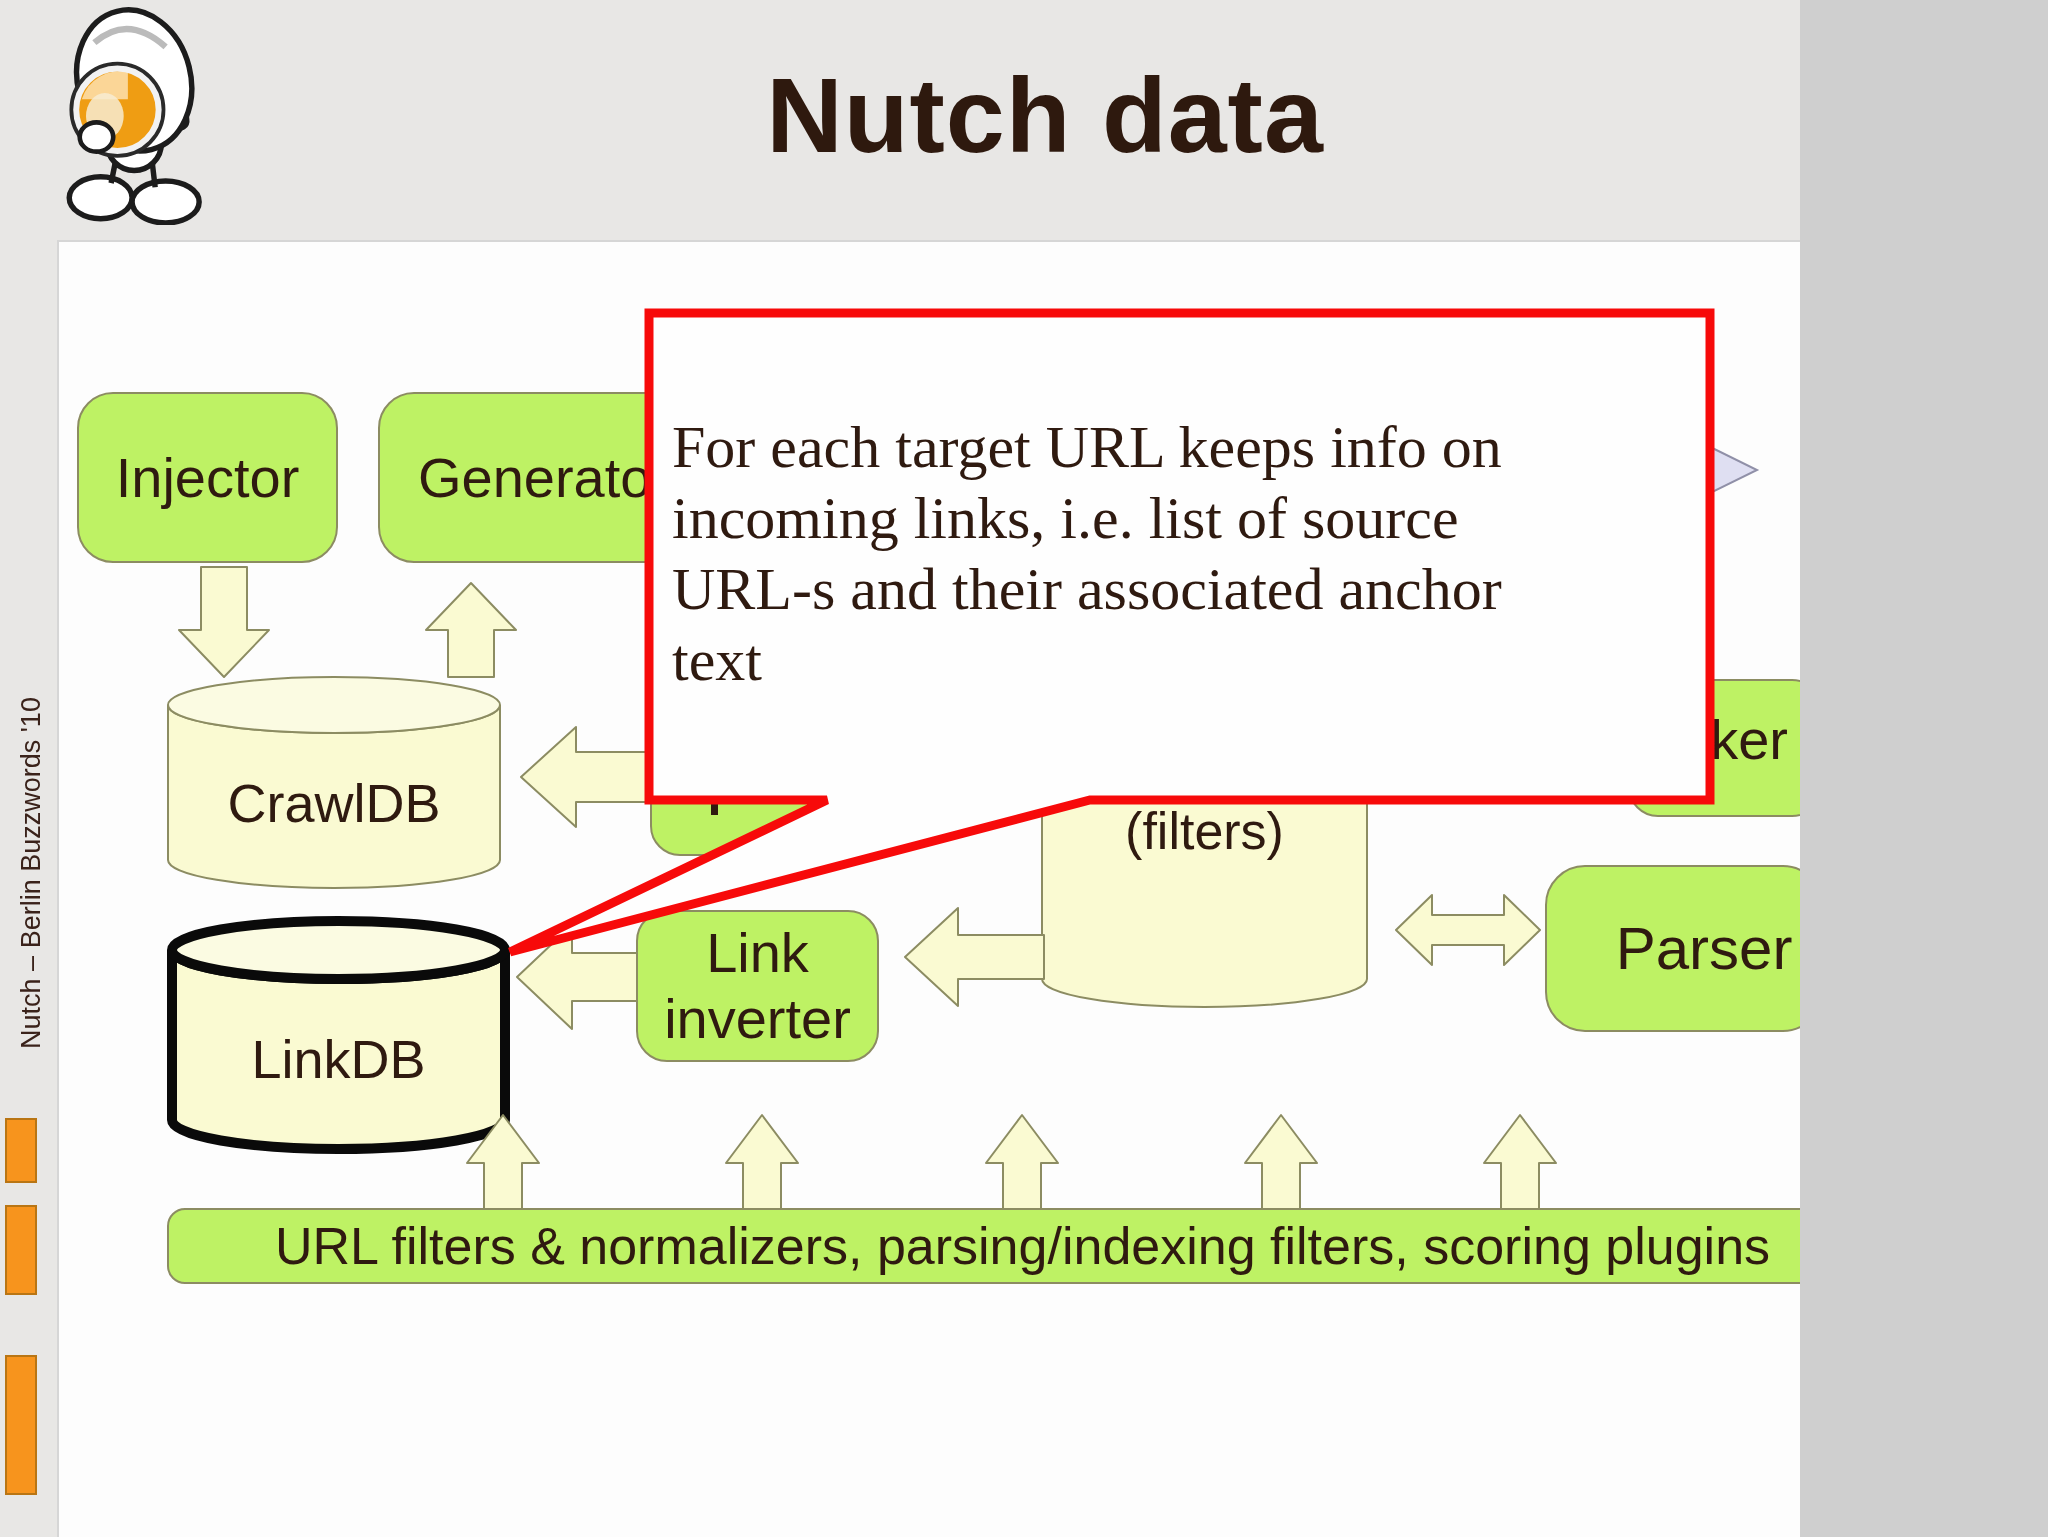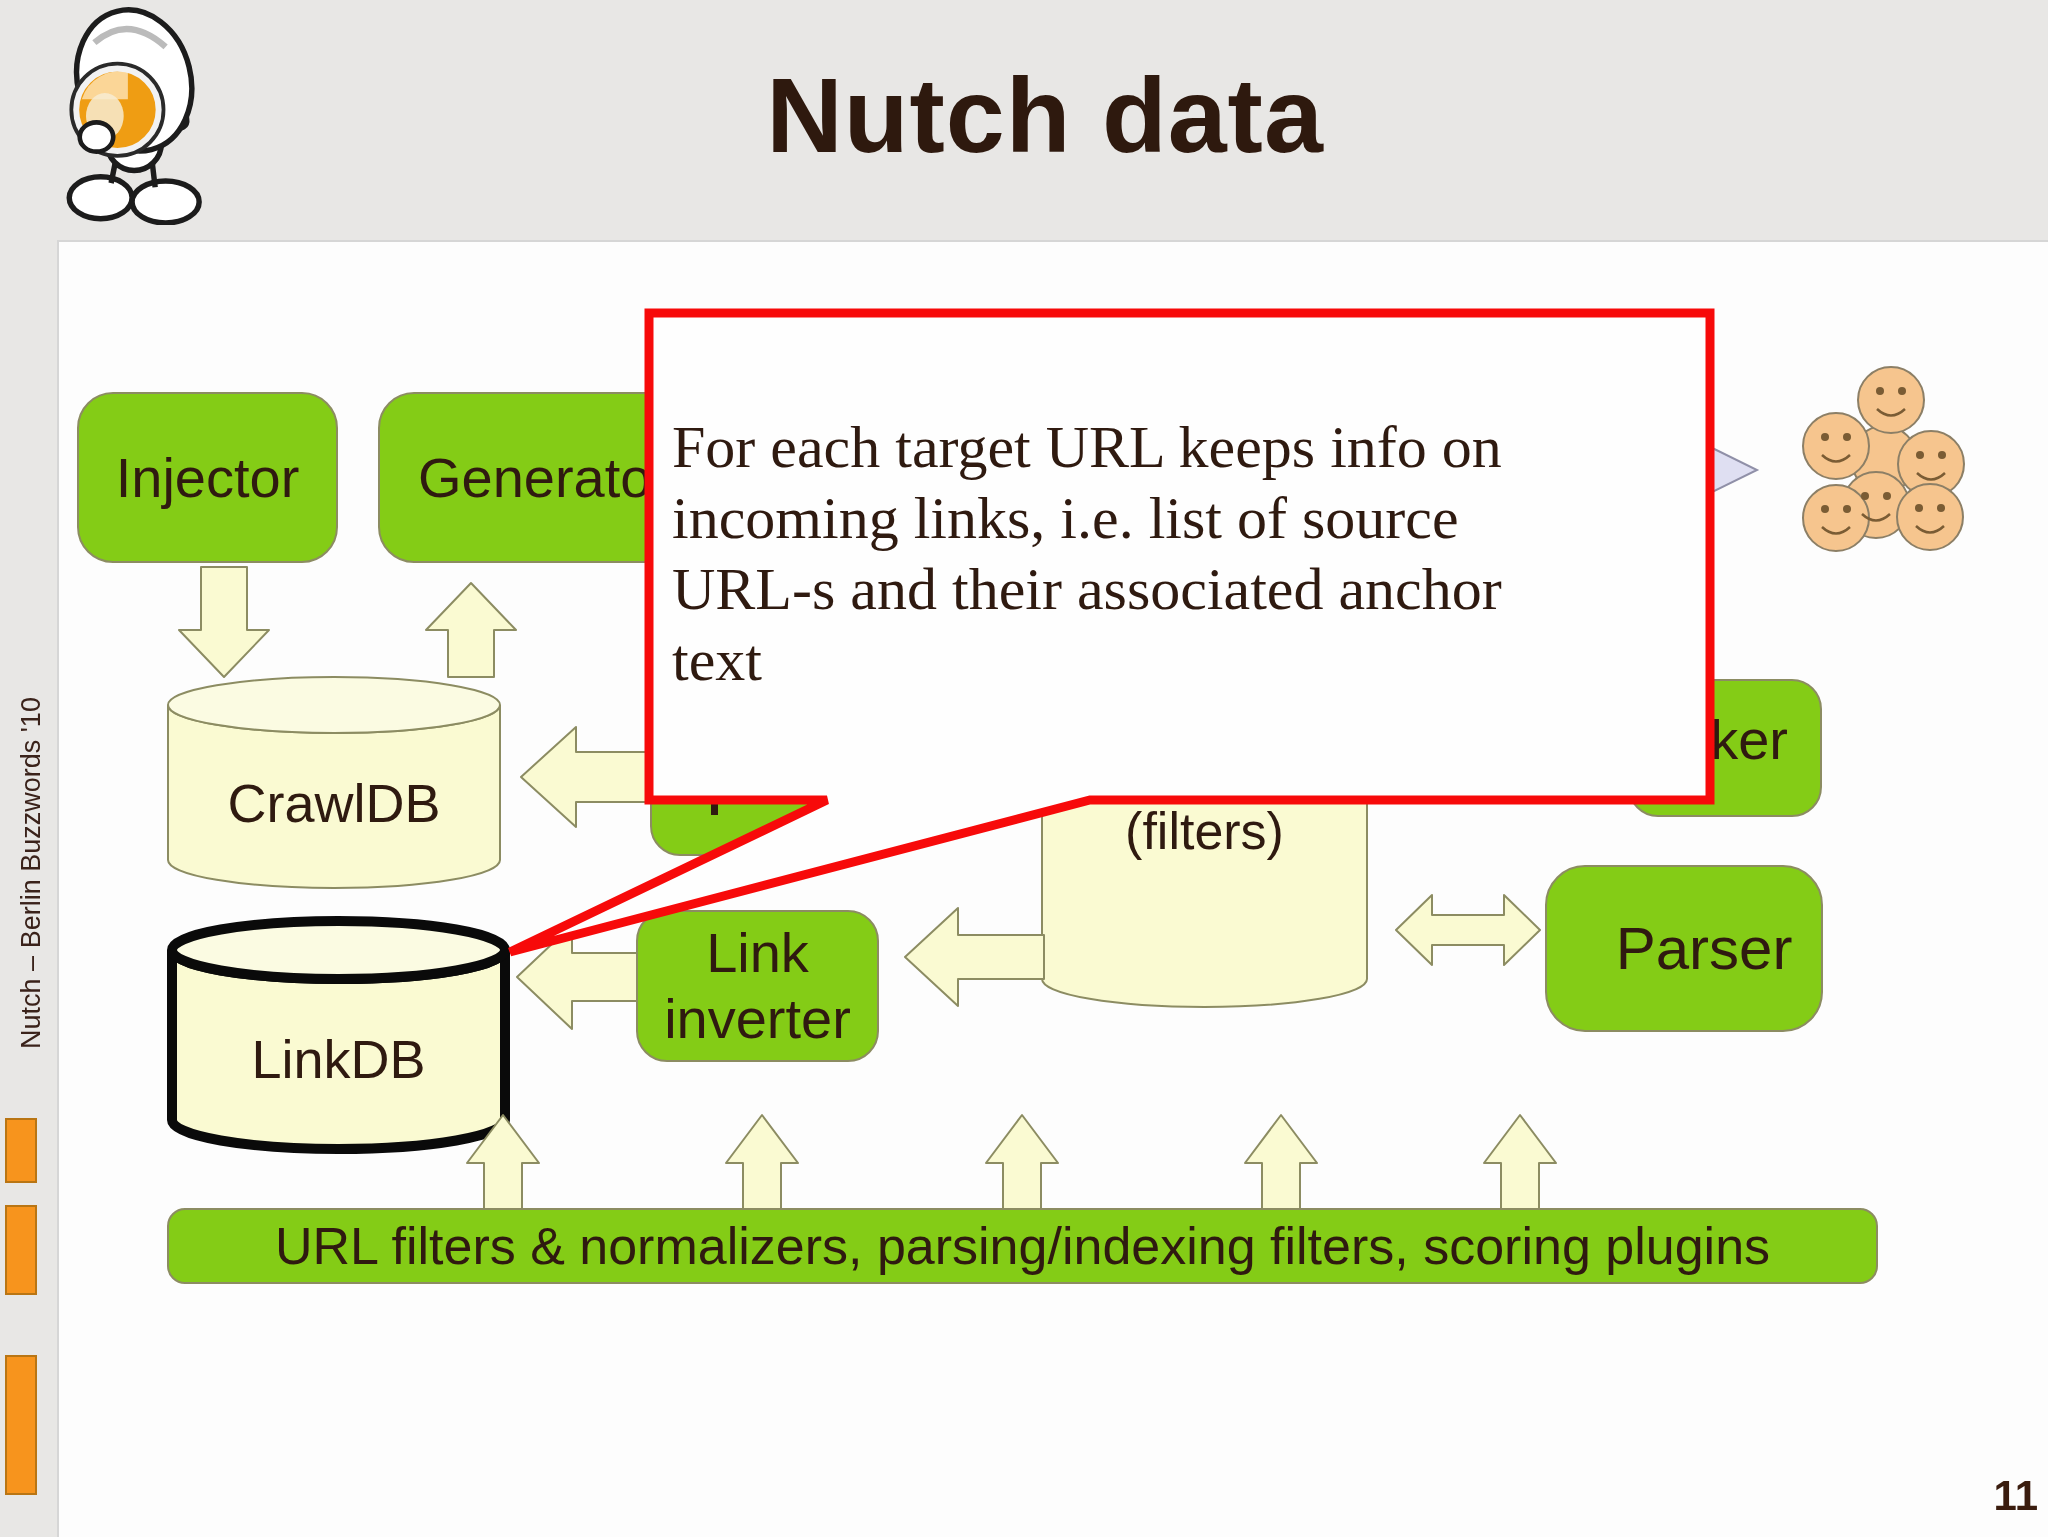--- a/index.html
+++ b/index.html
@@ -1,17 +1,17 @@
 <!DOCTYPE html>
 <html><head>
 <meta charset="utf-8">
 <style>
   html,body{margin:0;padding:0;background:#cfcfcf;}
   .slide{
-    position:relative;width:2048px;height:1537px;overflow:hidden;
+    position:relative;width:1800px;height:1537px;overflow:hidden;
     background:#e8e7e5;
     font-family:"Liberation Sans", sans-serif;
     color:#2f1a10;
   }
   .panel{
     position:absolute;left:57px;top:240px;width:1991px;height:1297px;
     background:#fdfdfd;border-left:2px solid #d6d6d6;border-top:2px solid #d6d6d6;
     box-sizing:border-box;
   }
   .abs{position:absolute;}
@@ -26,21 +26,21 @@
     font-size:27px;color:#3a221a;text-align:center;line-height:46px;z-index:6;
   }
   .page-num{
     left:1958px;top:1472px;width:80px;height:50px;
     font-size:42px;font-weight:bold;color:#3a1c0e;text-align:right;z-index:6;
   }
   .deco{background:#f7941d;border:2px solid #b97513;box-sizing:border-box;z-index:6;}
   svg.layer{position:absolute;left:0;top:0;z-index:1;}
   svg.callout-layer{position:absolute;left:0;top:0;z-index:3;}
   .node{
-    position:absolute;background:#84cc16;border:2px solid #8c8c62;
+    position:absolute;background:#bef264;border:2px solid #8c8c62;
     box-sizing:border-box;display:flex;align-items:center;justify-content:center;
     flex-direction:column;font-size:56px;color:#2f1a10;z-index:2;
     white-space:nowrap;
   }
   .cyl-label{
     position:absolute;text-align:center;font-size:54px;color:#2f1a10;z-index:2;
     white-space:nowrap;
   }
   .callout-text{
     position:absolute;left:672px;top:412px;width:1010px;z-index:4;

